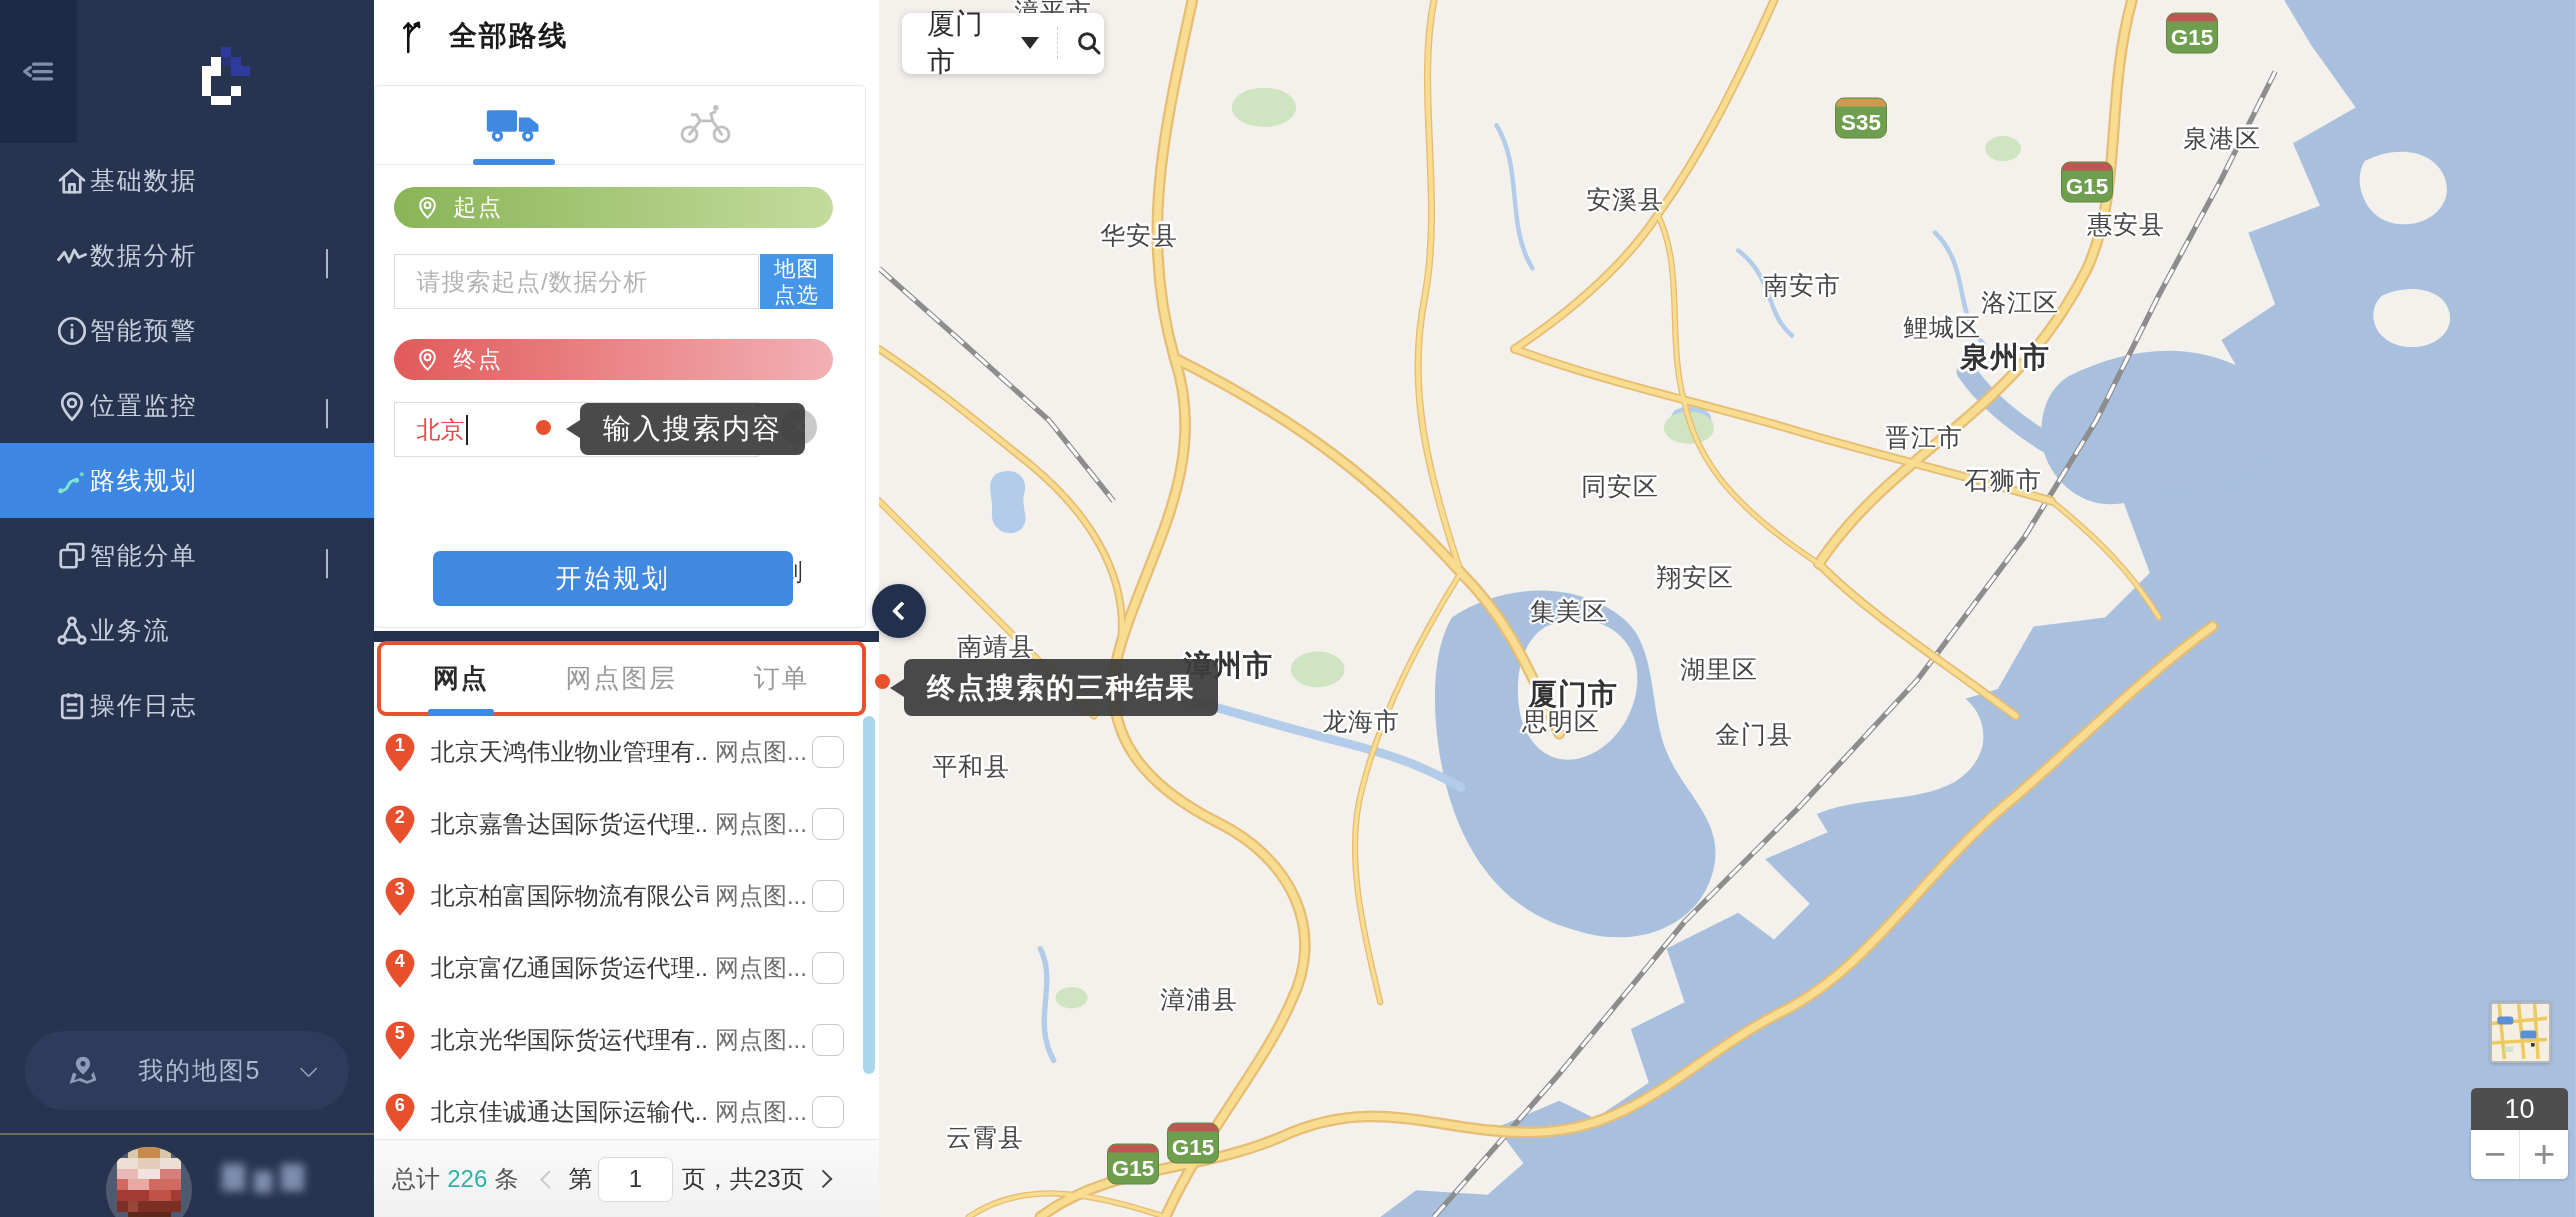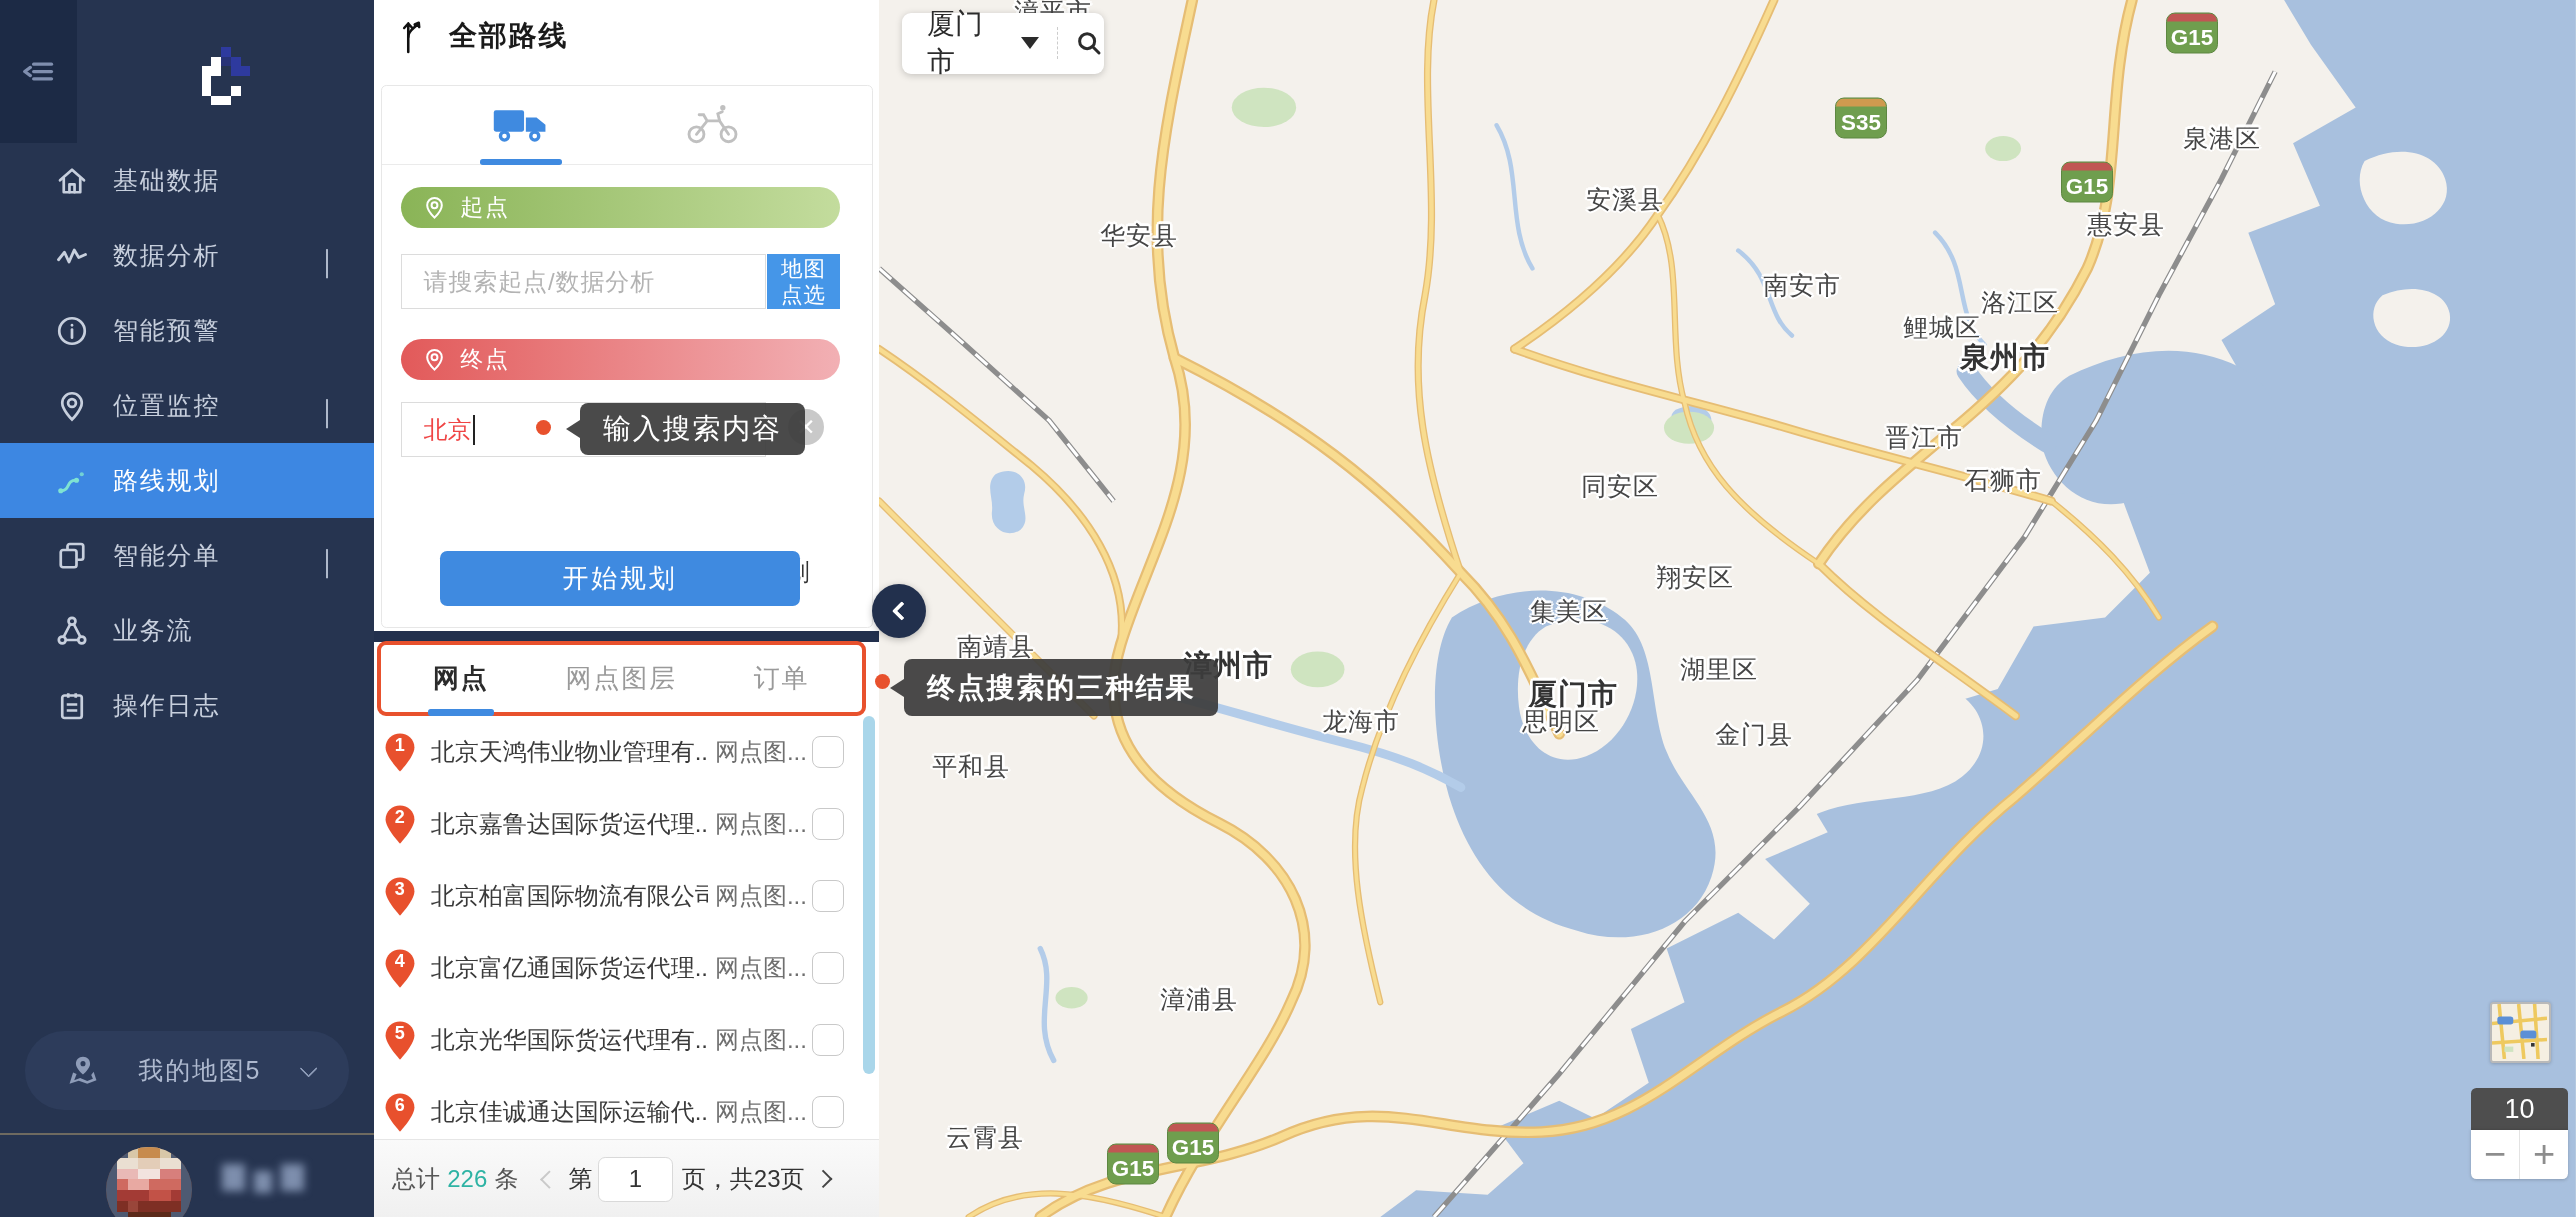--- a/index.html
+++ b/index.html
@@ -8,21 +8,21 @@
   #stage { position:relative; width:2576px; height:1217px; overflow:hidden; }
 
   
   .sidebar { position:absolute; left:0; top:0; width:374px; height:1217px; background:#263450; z-index:30; }
   .collapse-box { position:absolute; left:0; top:0; width:77px; height:143px; background:#1c2a45; display:flex; align-items:center; justify-content:center; cursor:pointer; }
   .logo { position:absolute; left:192px; top:47px; width:68px; height:68px; }
   .menu { position:absolute; left:0; top:143px; width:374px; }
   .menu-item { position:relative; height:75px; display:flex; align-items:center; color:#c7cfdd; font-size:25px; cursor:pointer; }
   .menu-item .mi-icon { width:36px; height:36px; margin-left:54px; flex:0 0 36px; color:#c7cfdd; }
   .menu-item .mi-icon svg { width:36px; height:36px; display:block; }
-  .menu-item .mi-label { margin-left:23px; letter-spacing:1.8px; }
+  .menu-item .mi-label { letter-spacing:1.8px; }
   .menu-item .mi-chev { position:absolute; right:32px; top:50%; width:16px; height:16px; transform:translateY(-46%); display:none; }
   .menu-item.has-chev .mi-chev { display:block; }
   .menu-item.active { background:#3d87e2; color:#fff; }
   .menu-item.active .mi-icon { color:#7fe3d2; }
   .chev-glyph { width:14.3px; height:14.3px; border-right:2.7px solid #aeb8ca; border-bottom:2.7px solid #aeb8ca; transform:rotate(45deg); border-radius:1.8px; }
   .map-switcher { position:absolute; left:25px; top:1031px; width:324px; height:79px; background:#2d3c5b; border-radius:39px; display:flex; align-items:center; color:#aeb9cf; font-size:25px; cursor:pointer; }
   .map-switcher .ms-icon { width:34px; height:34px; margin-left:41px; color:#8e9cb8; }
   .map-switcher .ms-icon svg{ width:34px; height:34px; }
   .map-switcher .ms-label { flex:1; text-align:center; letter-spacing:1.8px; }
   .map-switcher .ms-chev { margin-right:36px; width:13.4px; height:13.4px; border-right:2.7px solid #8e9cb8; border-bottom:2.7px solid #8e9cb8; transform:rotate(45deg) translateY(-2.7px); border-radius:1.8px; }
@@ -33,21 +33,21 @@
   .blur-name i { display:block; width:23px; height:27px; background:#93a5c4; opacity:.8; }
   .blur-name i:nth-child(2){ height:21.5px; margin-top:7.2px; width:18px;}
 
   
   .panel { position:absolute; left:374px; top:0; width:505px; height:1217px; background:#fff; z-index:20; }
   .panel-header { position:absolute; left:23px; top:16px; display:flex; align-items:center; }
   .panel-header .ph-icon { width:36px; height:39px; color:#111; }
   .panel-header .ph-icon svg { width:36px; height:39px; }
   .panel-title { margin-left:16px; font-size:28px; color:#1a1a1a; font-weight:600; letter-spacing:1.8px; }
 
-  .route-card { position:absolute; left:7px; top:85px; width:492px; height:543px; border:1.8px solid #e7e7e7; border-radius:5.4px; background:#fff; }
+  .route-card { position:absolute; left:0; top:85px; width:492px; height:543px; border:1.8px solid #e7e7e7; border-radius:5.4px; background:#fff; }
   .mode-tabs { position:absolute; left:0; top:0; width:100%; height:79px; border-bottom:1.8px solid #ebebeb; }
   .mode-tab { position:absolute; top:9px; width:107px; height:59px; display:flex; align-items:center; justify-content:center; cursor:pointer; color:#c0c0c0; }
   .mode-tab svg { width:57px; height:47px; }
   .mode-tab.truck { left:85px; }
   .mode-tab.rider { left:277px; }
   .mode-tab.active { color:#3f8ae0; }
   .mode-underline { position:absolute; left:98px; top:73px; width:82px; height:6.3px; background:#3f8ae0; border-radius:2.7px; }
 
   .loc-pill { position:absolute; left:19px; width:439px; height:41px; border-radius:20.6px; display:flex; align-items:center; color:#fff; font-size:23px; letter-spacing:1.8px; }
   .loc-pill .lp-icon { width:27px; height:27px; margin:0 12.5px 0 19.7px; }

